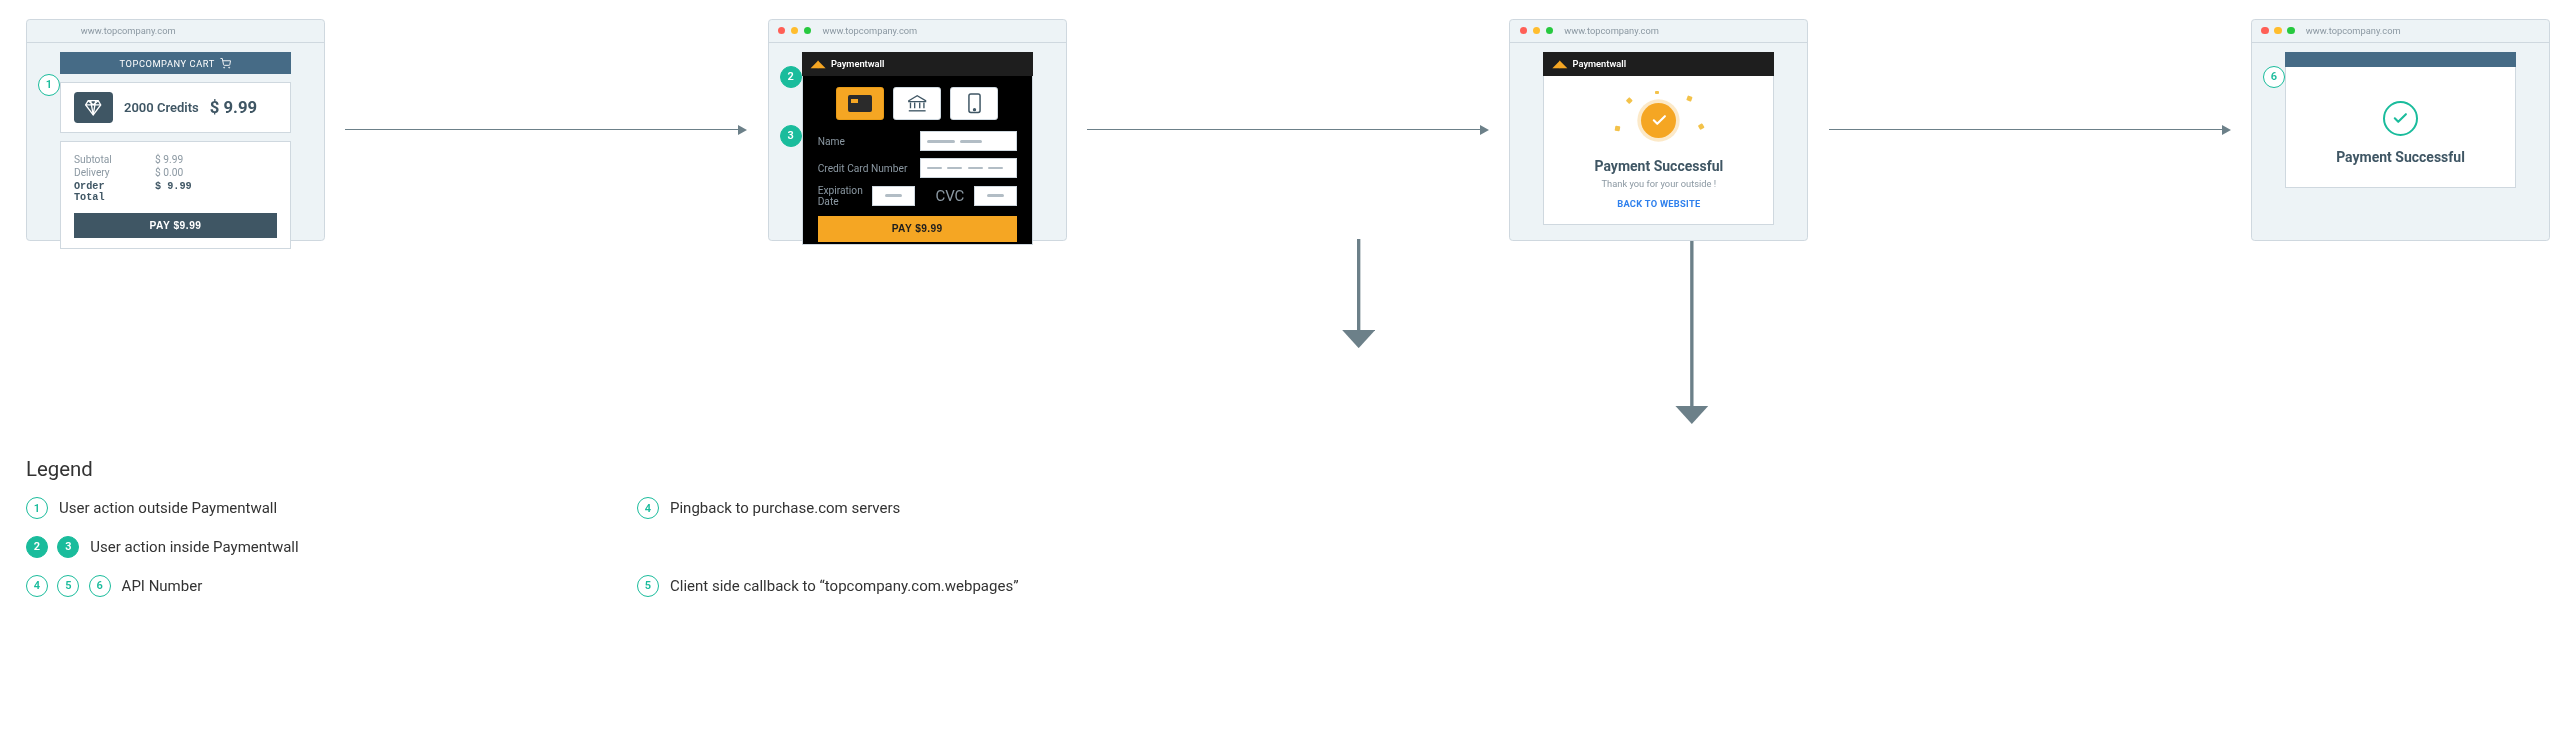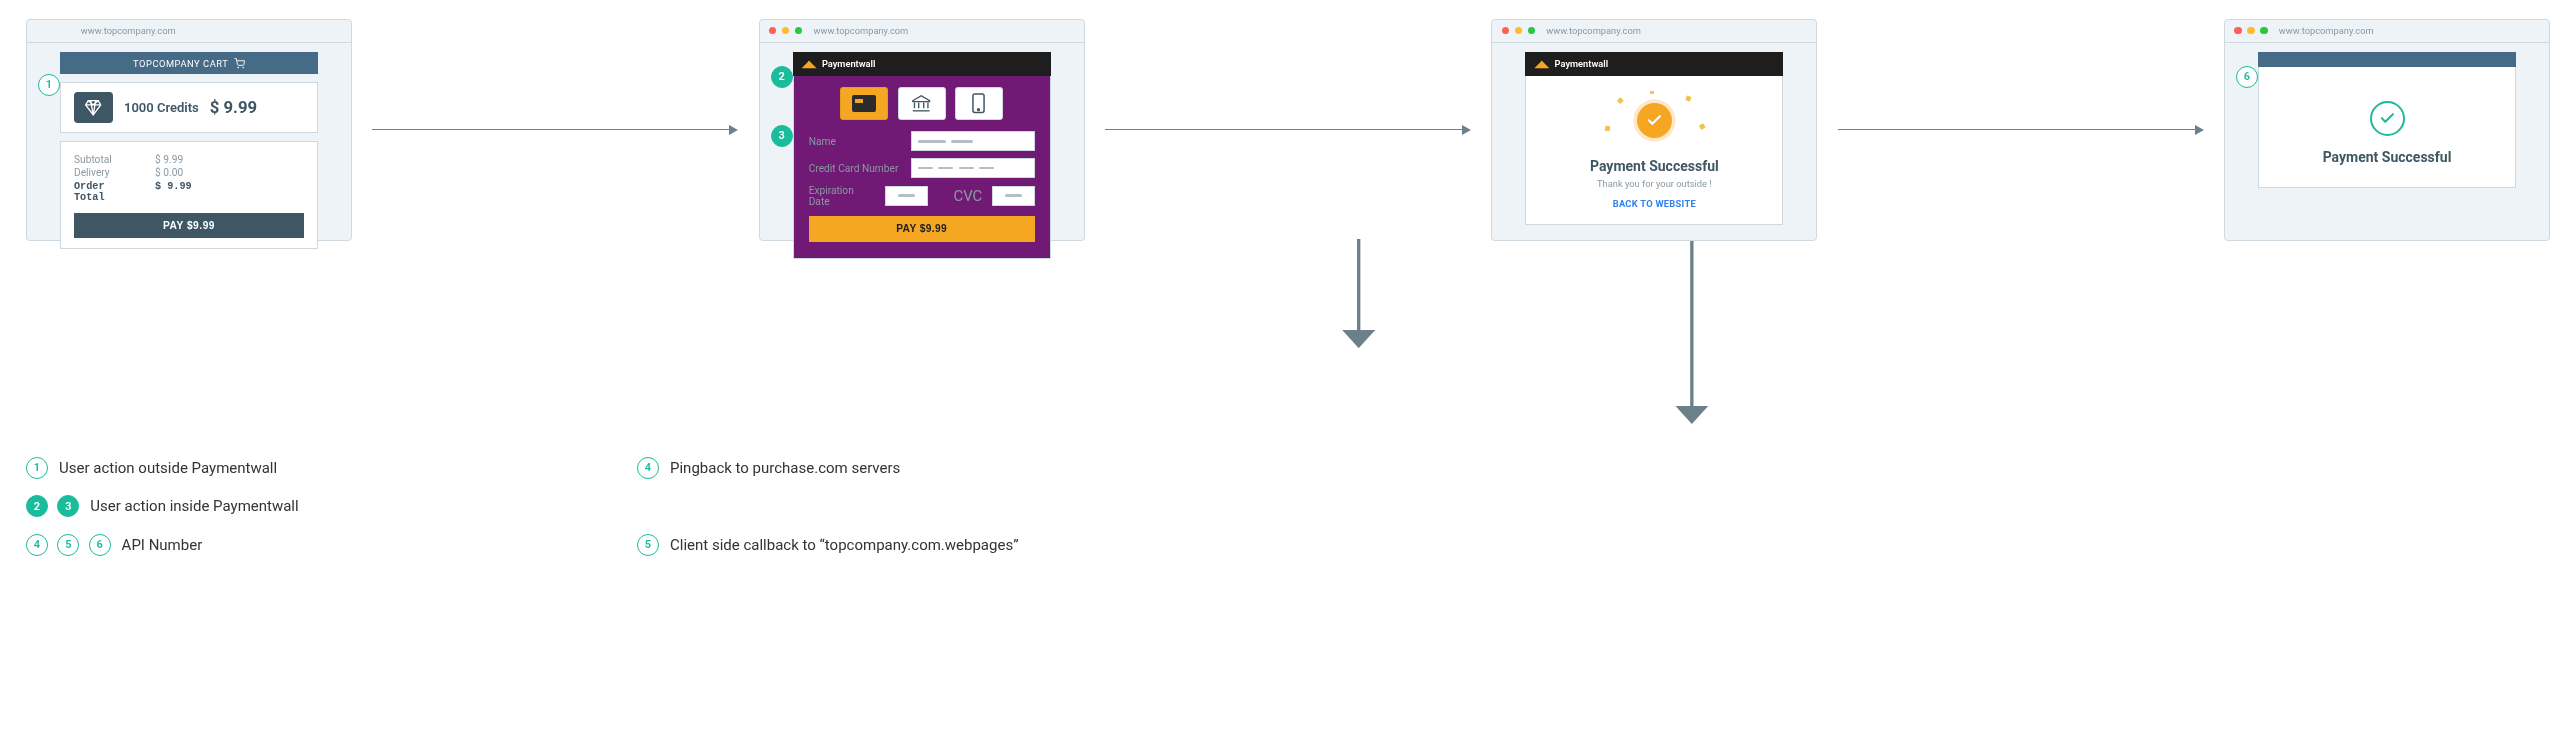--- a/index.html
+++ b/index.html
@@ -27,21 +27,21 @@
   .stage {
     display: flex;
     align-items: center;
     gap: 20.4px;
   }
   
   .window {
     background: var(--pale-blue);
     border: 0.9px solid var(--stroke);
     border-radius: 3.7px;
-    width: 326px;
+    width: 299px;
     flex-shrink: 0;
     position: relative;
     padding-bottom: 13px;
   }
   .window.w1 { height: 222px; }
   .window.w2 { height: 222px; }
   .window.w3 { height: 222px; }
   .window.w4 { height: 222px; }
   .title-bar {
     display: flex;
@@ -110,22 +110,22 @@
   }
 
   
   .pw-bar {
     background: var(--dark); color:#fff;
     margin: 9.3px 33px 0; padding: 6.5px 9.3px;
     display:flex; gap:5.6px; align-items:center; font-size:9.3px; font-weight:600;
   }
   .pw-mark { color: var(--amber); font-size:9.3px; }
   .pw-body {
-    background:#701a75; border:0.9px solid var(--stroke); border-top:0;
-    margin: 0 33px 9.3px; padding: 11px 15px 16px;
+    background:#000000; border:0.9px solid var(--stroke); border-top:0;
+    margin: 0 33px 9.3px; padding: 11px 15px 2px;
   }
   .method-row { display:flex; gap:9.3px; justify-content:center; margin-bottom:11px; }
   .method {
     width: 48px; height: 33px; border:0.9px solid var(--stroke); border-radius:2.8px;
     display:flex; align-items:center; justify-content:center; background:#fff;
   }
   .method.active { background: var(--amber); border-color: var(--amber-deep); }
   .cc-mini {
     width:24px; height:16.7px; background:#2b2b2b; border-radius:1.9px; position:relative;
   }
@@ -219,21 +219,21 @@
     </div>
 
     <div class="card">
       <div class="product-row">
         <div class="diamond-ic">
           <svg width="20.4" height="16.7" viewBox="0 0 24 20" fill="none" stroke="#fff" stroke-width="1.6">
               <path d="M3 7l3-5h12l3 5-9 12L3 7z"></path>
               <path d="M3 7h18M9 2l3 17L15 2M6 2l6 5 6-5"></path>
             </svg>
         </div>
-        <span class="credits">1000 Credits</span>
+        <span class="credits">2000 Credits</span>
         <span class="price">$ 9.99</span>
       </div>
     </div>
 
     <div class="card">
       <div class="tot-row">
           <span class="lbl">Subtotal</span>
           <span>$ 9.99</span>
         </div>
       <div class="tot-row">
@@ -386,20 +386,21 @@
       <path d="M0,0 L10,5 L0,10 z" fill="#6c8089"></path>
     </marker>
   </defs>
 
   <line x1="792" y1="0" x2="792" y2="108" stroke="#6c8089" stroke-width="2" marker-end="url(#ah)"></line>
 
   <line x1="990" y1="0" x2="990" y2="190" stroke="#6c8089" stroke-width="2" marker-end="url(#ah)"></line>
 </svg>
 
 <div class="legend">
+  <h2>Legend</h2>
   <div class="leg-grid">
     <div class="leg-row">
       <span class="badge outline">1</span>
       <span class="leg-text">User action outside Paymentwall</span>
     </div>
     <div class="leg-row">
       <span class="badge outline">4</span>
       <span class="leg-text">Pingback to purchase.com servers</span>
     </div>
 

